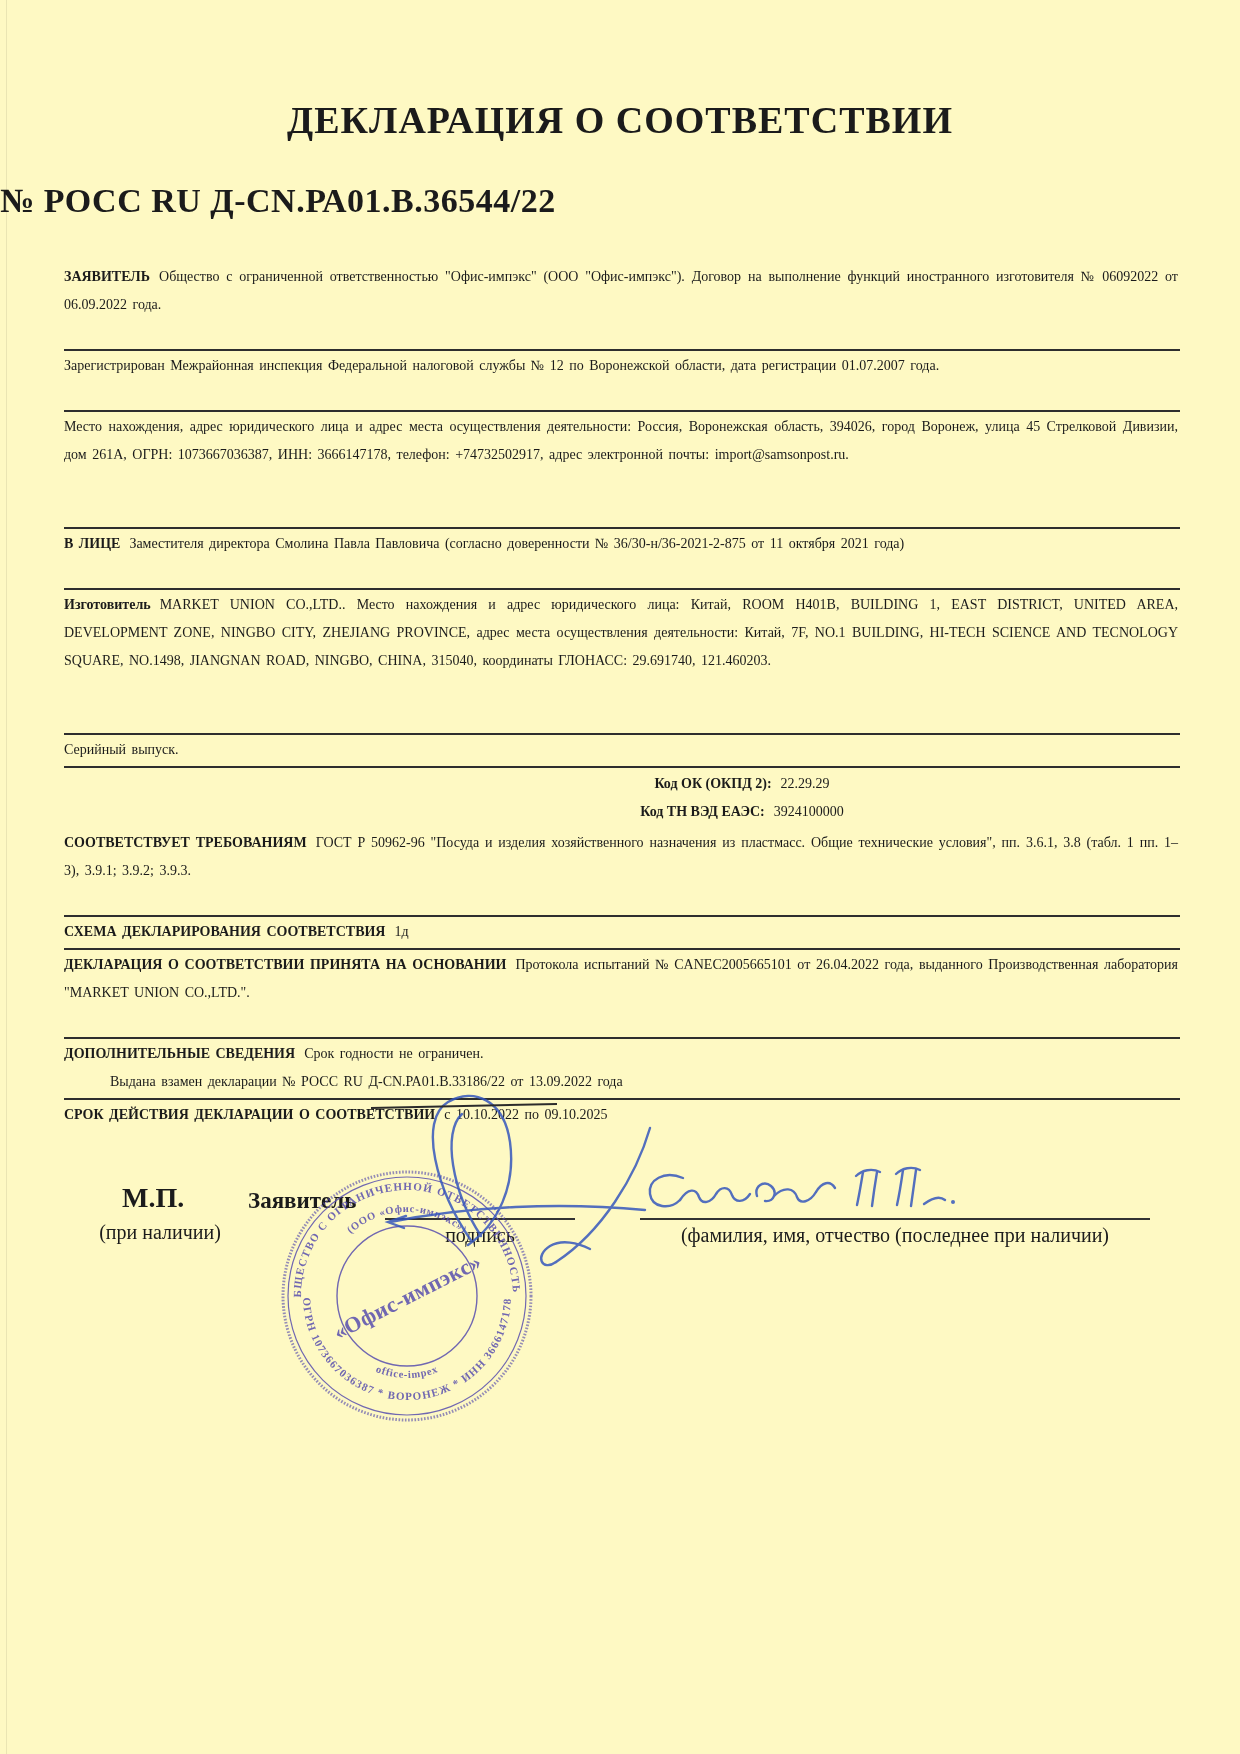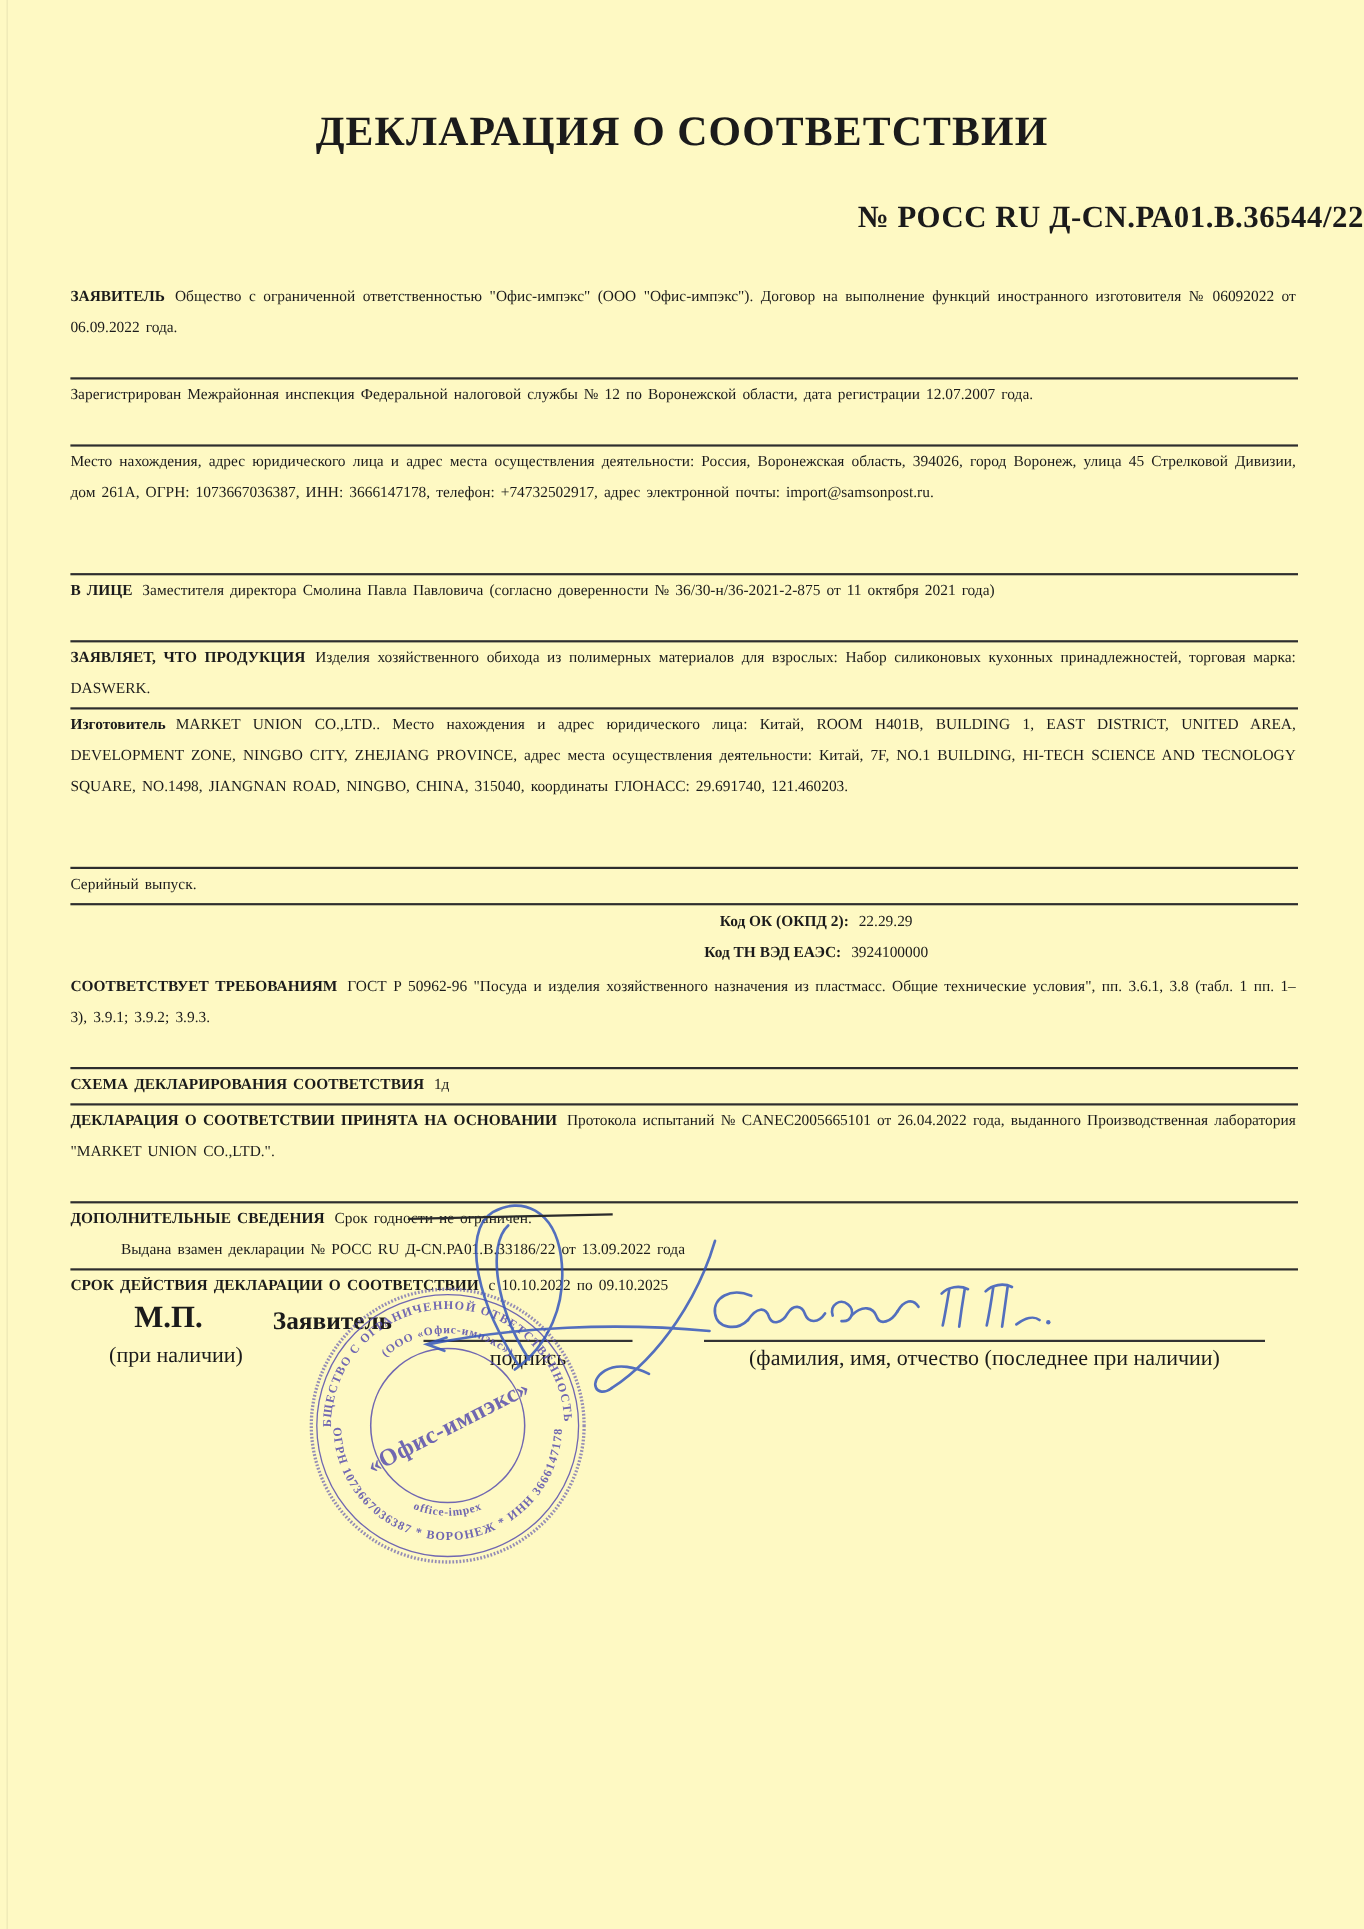--- a/index.html
+++ b/index.html
@@ -7,22 +7,22 @@
     position:relative; width:1240px; height:1754px;
     background:#fef9c3; overflow:hidden;
     font-family:"Liberation Serif", serif; color:#1b1b1b;
   }
   .edge-line { position:absolute; left:6px; top:0; width:1px; height:100%; background:rgba(0,0,0,0.08); }
   .title {
     margin:0; padding-top:98px; text-align:center;
     font-size:38px; font-weight:700; letter-spacing:1px;
   }
   .number {
-    margin-top:40px; text-align:right;
-    font-size:28px; font-weight:700; letter-spacing:0.5px;
+    margin-top:40px; text-align:left;
+    font-size:34px; font-weight:700; letter-spacing:0.5px;
   }
   .content { margin:42px 60px 0 64px; font-size:14px; line-height:28px; }
   .sec {
     margin:0; text-align:justify; word-spacing:2px;
     border-bottom:2px solid #2e2e2e; padding:1px 2px 2px 0;
     box-sizing:border-box;
   }
   .sec.norule { border-bottom:none; }
   .lbl { font-weight:700; margin-right:9px; }
   .block { display:block;margin-left:46px; }
@@ -48,27 +48,26 @@
 
 <div class="page">
   <div class="edge-line"></div>
 
   <h1 class="title">ДЕКЛАРАЦИЯ О СООТВЕТСТВИИ</h1>
   <div class="number">№ РОСС RU Д-CN.РА01.В.36544/22</div>
 
   <div class="content">
     <p class="sec" style="min-height:89px"><b class="lbl">ЗАЯВИТЕЛЬ</b><span>Общество с ограниченной ответственностью "Офис-импэкс" (ООО "Офис-импэкс"). Договор на выполнение функций иностранного изготовителя № 06092022 от 06.09.2022 года.</span></p>
 
-    <p class="sec" style="min-height:61px"><span>Зарегистрирован Межрайонная инспекция Федеральной налоговой службы № 12 по Воронежской области, дата регистрации 12.07.2007 года.</span></p>
+    <p class="sec" style="min-height:61px"><span>Зарегистрирован Межрайонная инспекция Федеральной налоговой службы № 12 по Воронежской области, дата регистрации 01.07.2007 года.</span></p>
 
     <p class="sec" style="min-height:117px"><span>Место нахождения, адрес юридического лица и адрес места осуществления деятельности: Россия, Воронежская область, 394026, город Воронеж, улица 45 Стрелковой Дивизии, дом 261А, ОГРН: 1073667036387, ИНН: 3666147178, телефон: +74732502917, адрес электронной почты: import@samsonpost.ru.</span></p>
 
     <p class="sec" style="min-height:61px"><b class="lbl">В ЛИЦЕ</b><span>Заместителя директора Смолина Павла Павловича (согласно доверенности № 36/30-н/36-2021-2-875 от 11 октября 2021 года)</span></p>
 
-    <p class="sec" style="min-height:61px"><b class="lbl">ЗАЯВЛЯЕТ, ЧТО ПРОДУКЦИЯ</b><span>Изделия хозяйственного обихода из полимерных материалов для взрослых: Набор силиконовых кухонных принадлежностей, торговая марка: DASWERK.</span></p>
 
     <p class="sec" style="min-height:145px"><b class="lbl">Изготовитель</b><span>MARKET UNION CO.,LTD.. Место нахождения и адрес юридического лица: Китай, ROOM H401B, BUILDING 1, EAST DISTRICT, UNITED AREA, DEVELOPMENT ZONE, NINGBO CITY, ZHEJIANG PROVINCE, адрес места осуществления деятельности: Китай, 7F, NO.1 BUILDING, HI-TECH SCIENCE AND TECNOLOGY SQUARE, NO.1498, JIANGNAN ROAD, NINGBO, CHINA, 315040, координаты ГЛОНАСС: 29.691740, 121.460203.</span></p>
 
     <p class="sec" style="min-height:33px"><span>Серийный выпуск.</span></p>
 
     <div class="codes">
       <div class="code-line"><b>Код ОК (ОКПД 2):</b><span>22.29.29</span></div>
       <div class="code-line"><b>Код ТН ВЭД ЕАЭС:</b><span>3924100000</span></div>
     </div>
 

